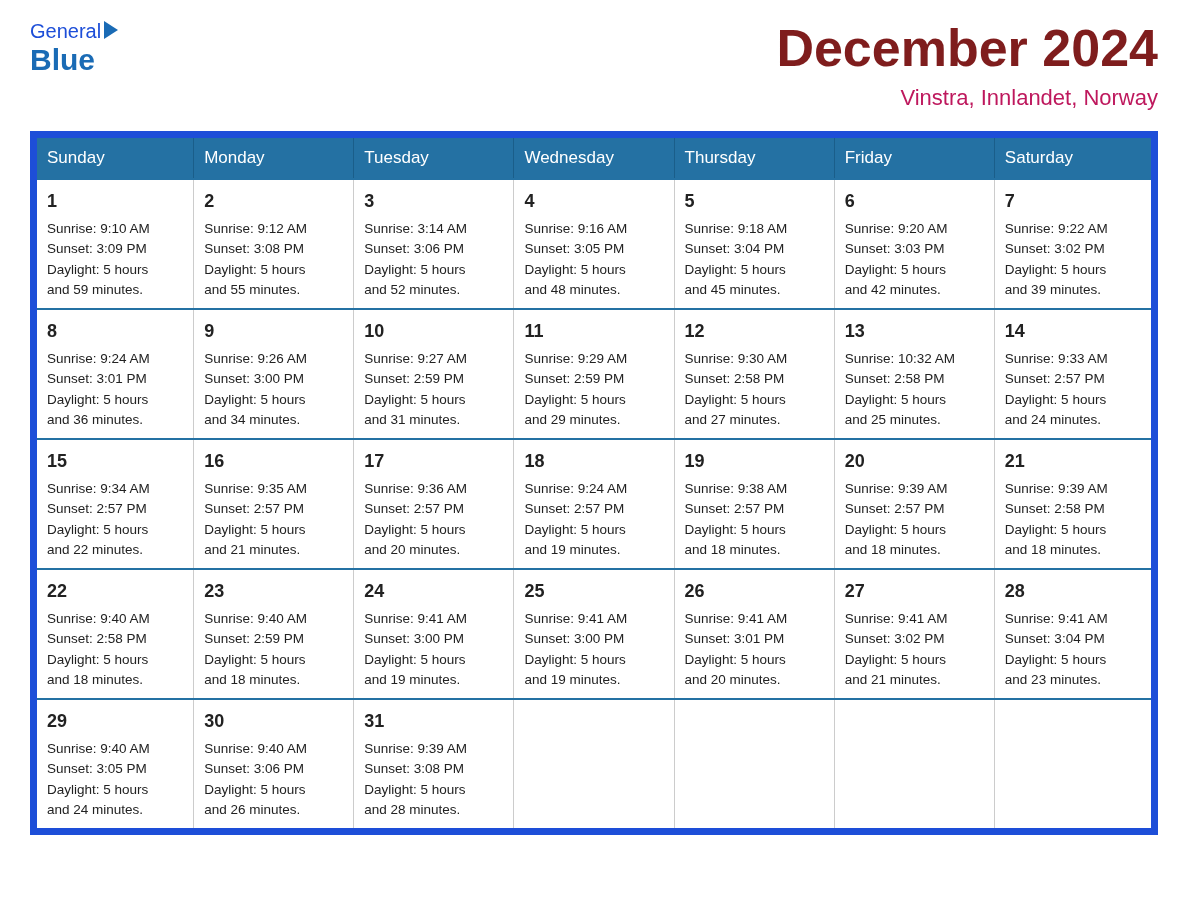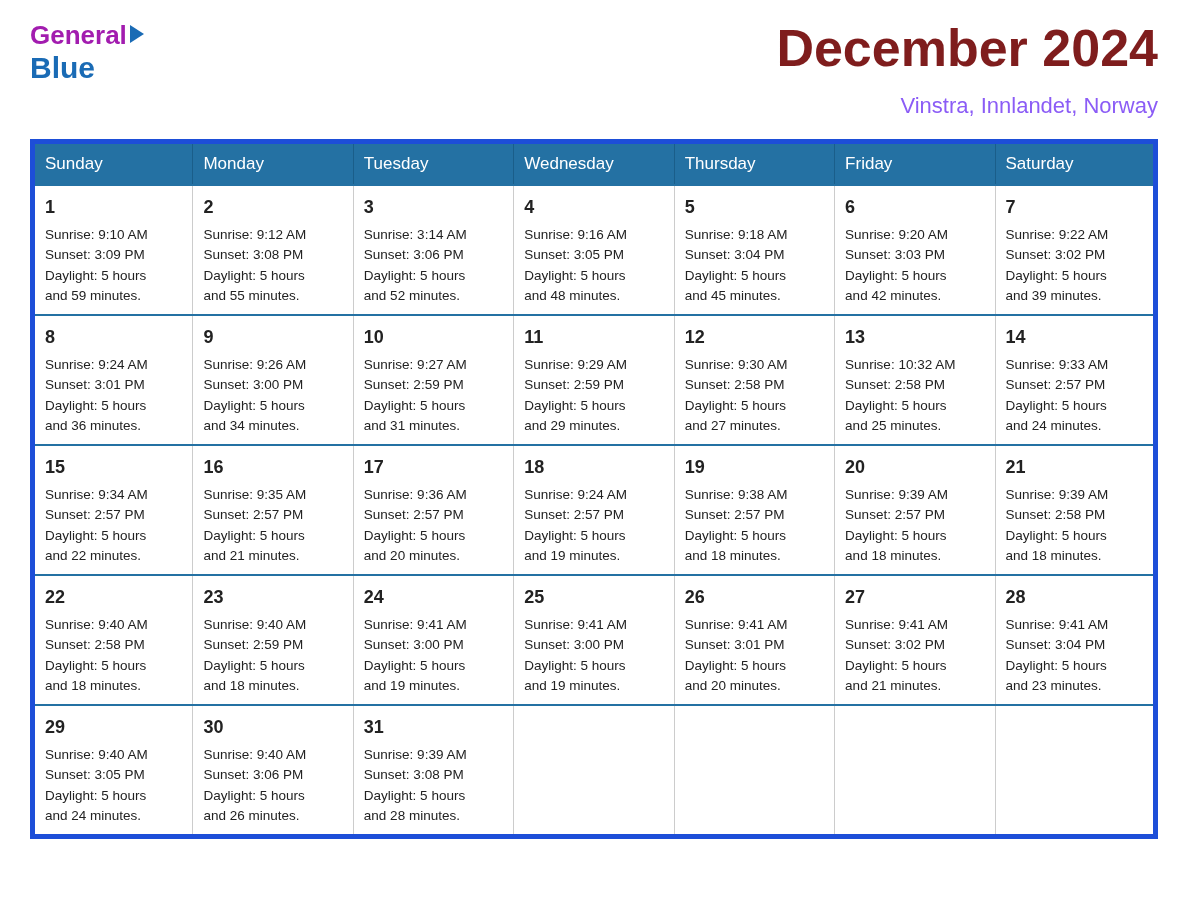--- a/index.html
+++ b/index.html
@@ -25,27 +25,27 @@
       text-align: right;
     }
     .month-title {
       font-size: 52px;
       font-weight: bold;
       color: #7f1d1d;
       line-height: 1.1;
     }
     .location {
       font-size: 22px;
-      color: #8b5cf6;
-      margin-top: 16px;
+      color: #be185d;
+      margin-top: 8px;
     }
     .calendar {
       width: 100%;
       border-collapse: collapse;
-      border: 5px solid #1d4ed8;
+      border: 7px solid #1d4ed8;
     }
     .calendar th {
       background-color: #2471a3;
       color: white;
       font-size: 17px;
       font-weight: normal;
       padding: 10px 10px;
       text-align: left;
       border: 1px solid #1a5e8a;
     }
@@ -69,23 +69,23 @@
       border-top: 2px solid #2471a3;
     }
     .calendar td.empty {
       background: #fff;
     }
     .logo-wrapper {
       display: flex;
       align-items: center;
     }
     .logo-general {
-      font-size: 26px;
-      font-weight: bold;
-      color: #a21caf;
+      font-size: 20px;
+      font-weight: normal;
+      color: #1d4ed8;
     }
     .logo-triangle {
       display: inline-block;
       width: 0;
       height: 0;
       border-left: 14px solid #1a6bb5;
       border-top: 9px solid transparent;
       border-bottom: 9px solid transparent;
       margin-left: 3px;
       vertical-align: middle;

